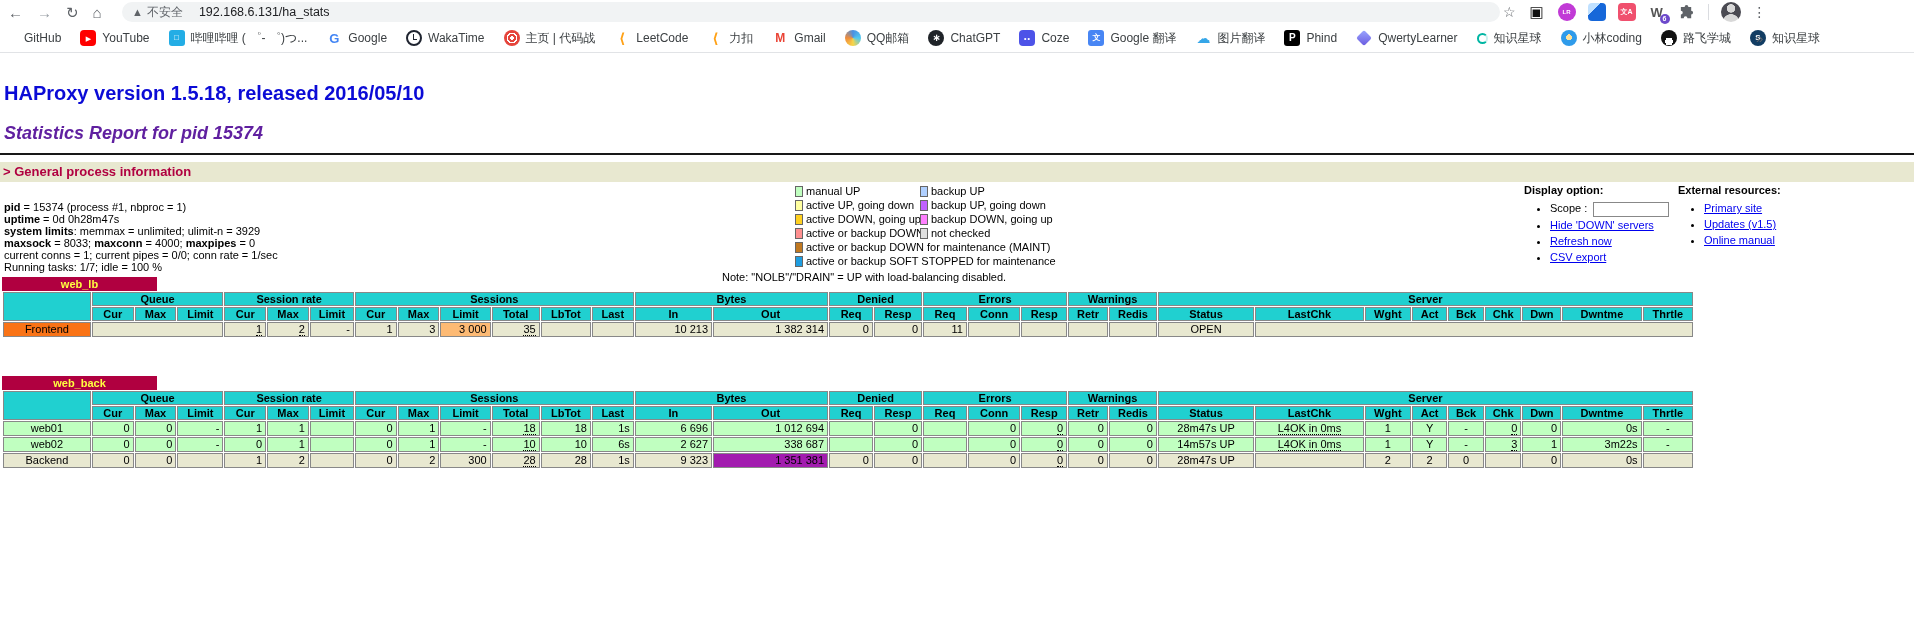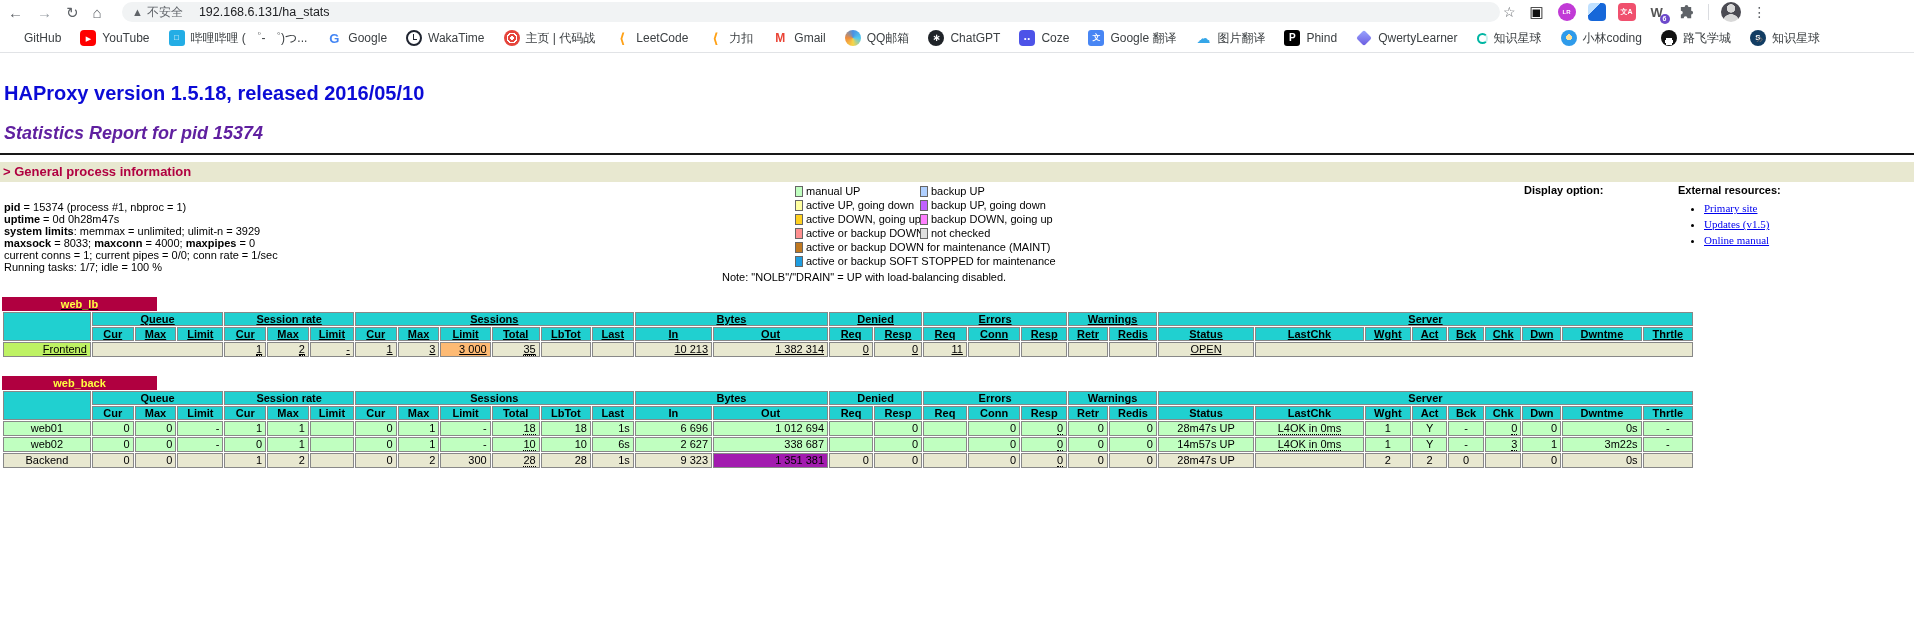--- a/index.html
+++ b/index.html
@@ -74,21 +74,21 @@
   .lrow { position:relative; height:14px; }
   .litem { display:inline-flex; align-items:center; gap:3px; white-space:nowrap; }
   .litem.r { position:absolute; left:125px; top:0; }
   .swatch { width:8px; height:11px; border:1px solid #666; flex:none; }
   .legend-note { position:absolute; left:722px; top:271px; font-size:11px; white-space:nowrap; }
   
   .optblock { position:absolute; top:184px; font-size:11px; }
   .optblock .ttl { font-weight:bold; }
   .optblock ul { margin:4px 0 0 0; padding-left:26px; }
   .optblock li { line-height:16px; }
-  a.lnk { color:#0000ee; text-decoration:underline; cursor:pointer;font-family:Liberation Serif, serif; }
+  a.lnk { color:#0000ee; text-decoration:underline; cursor:pointer; }
   .scope-input { width:76px; height:15px; border:1px solid #888; font-size:11px; vertical-align:middle; margin-left:3px; }
   
   .stats-block { position:absolute; left:2px; }
   .pxtab { width:155px; height:14px; background:var(--pxname-bg,#b00040); color:var(--pxname-fg,#ffff40);
     font-weight:bold; font-size:11px; text-align:center; line-height:14px; cursor:pointer; }
   table.tbl { border-collapse:separate; border-spacing:1px; table-layout:fixed; width:1692px; }
   table.tbl th, table.tbl td { border:1px solid #888; font-size:11px; white-space:nowrap; overflow:hidden; }
   table.tbl thead th { background:var(--header-bg,#20d0d0); font-weight:bold; text-align:center; height:13px; line-height:12px; padding:0 1px; }
   table.tbl td { text-align:right; height:14px; line-height:13px; padding:0 3px; }
   table.tbl td.name { text-align:center; }
@@ -267,32 +267,41 @@
       </span></div>
     <div class="lrow"><span class="litem l">
         <span class="swatch" style="background: rgb(30, 157, 224);"></span>
         <span>active or backup SOFT STOPPED for maintenance</span>
       </span></div>
   </div>
 <div class="legend-note">Note: "NOLB"/"DRAIN" = UP with load-balancing disabled.</div>
 
 <div class="optblock" style="left:1524px;">
   <div class="ttl">Display option:</div>
+  <ul>
+    <li>
+      <span>Scope :</span>
+      <input class="scope-input" type="text" value="" style="">
+    </li>
+  <li><a class="lnk">Hide 'DOWN' servers</a></li>
+      <li><a class="lnk">Refresh now</a></li>
+      <li><a class="lnk">CSV export</a></li>
+    </ul>
 </div>
 
 <div class="optblock" style="left:1678px;">
   <div class="ttl">External resources:</div>
   <ul>
       <li><a class="lnk">Primary site</a></li>
       <li><a class="lnk">Updates (v1.5)</a></li>
       <li><a class="lnk">Online manual</a></li>
     </ul>
 </div>
 
-<div class="stats-block" style="top:297px;text-decoration:underline;">
+<div class="stats-block" style="top:277px;">
   <div class="pxtab">web_lb</div>
 <table class="tbl">
       <colgroup>
         <col style="width: 84px;">
         <col style="width: 40px;">
         <col style="width: 40px;">
         <col style="width: 44px;">
         <col style="width: 40px;">
         <col style="width: 40px;">
         <col style="width: 42px;">
@@ -361,21 +370,21 @@
           <th>Act</th>
           <th>Bck</th>
           <th>Chk</th>
           <th>Dwn</th>
           <th>Dwntme</th>
           <th>Thrtle</th>
         </tr>
       </thead>
       <tbody>
         <tr>
-          <td class="name" style="background: #bef264; text-align: right;">Frontend</td>
+          <td class="name" style="background: #f97316;">Frontend</td>
           <td colspan="3" style="background: rgb(232, 232, 208);"></td>
           <td style="background: rgb(232, 232, 208);"><span class="tip">1</span></td>
           <td style="background: rgb(232, 232, 208);"><span class="tip">2</span></td>
           <td style="background: rgb(232, 232, 208);">-</td>
           <td style="background: rgb(232, 232, 208);">1</td>
           <td style="background: rgb(232, 232, 208);">3</td>
           <td style="background: #fdba74;">3 000</td>
           <td style="background: rgb(232, 232, 208);"><span class="tip">35</span></td>
           <td style="background: rgb(232, 232, 208);"></td>
           <td style="background: rgb(232, 232, 208);"></td>

